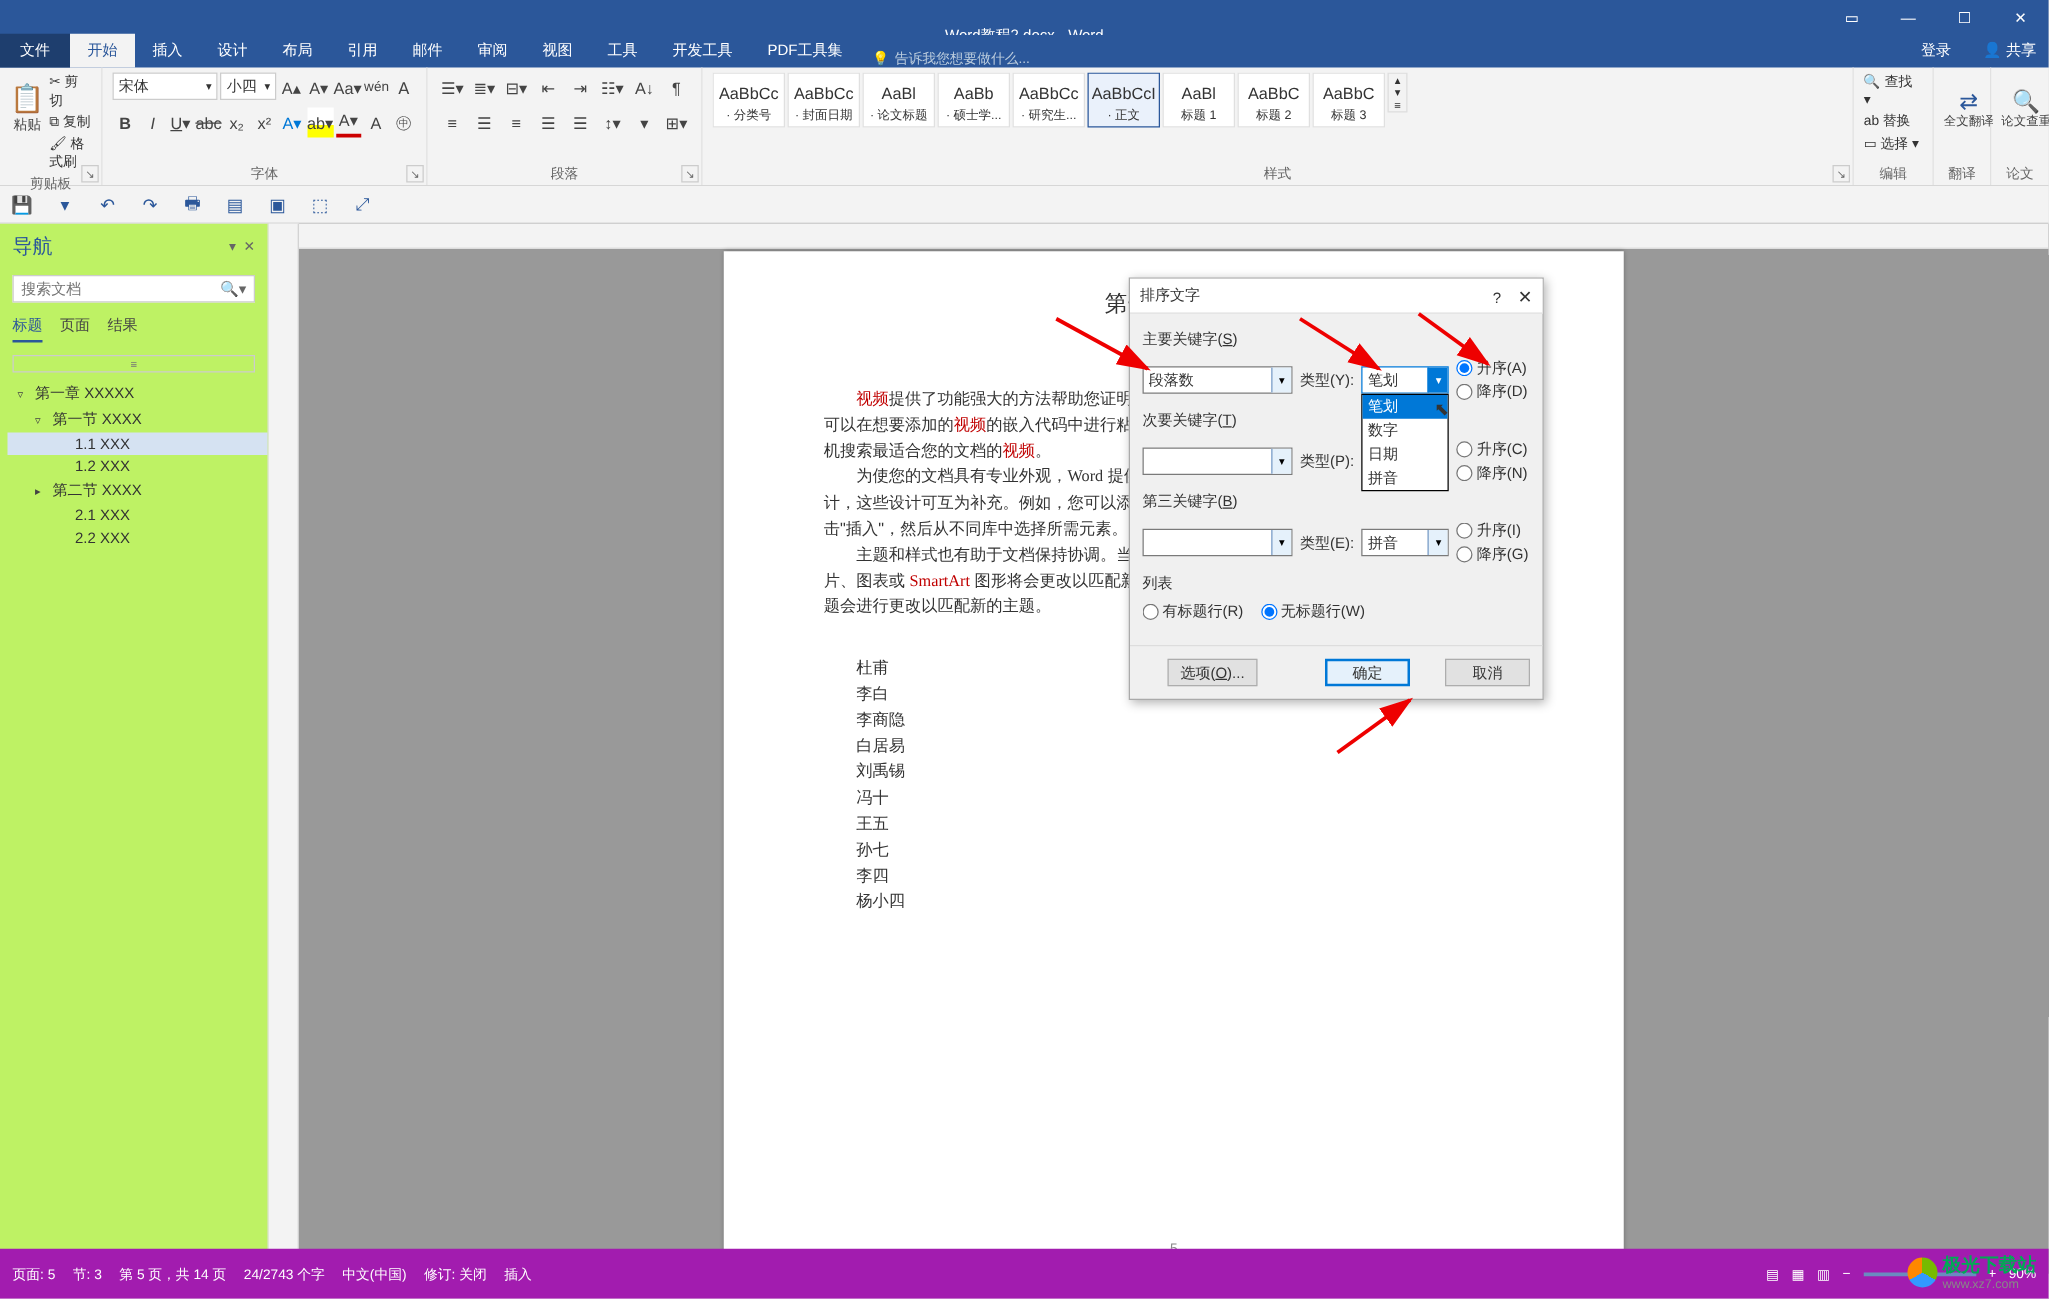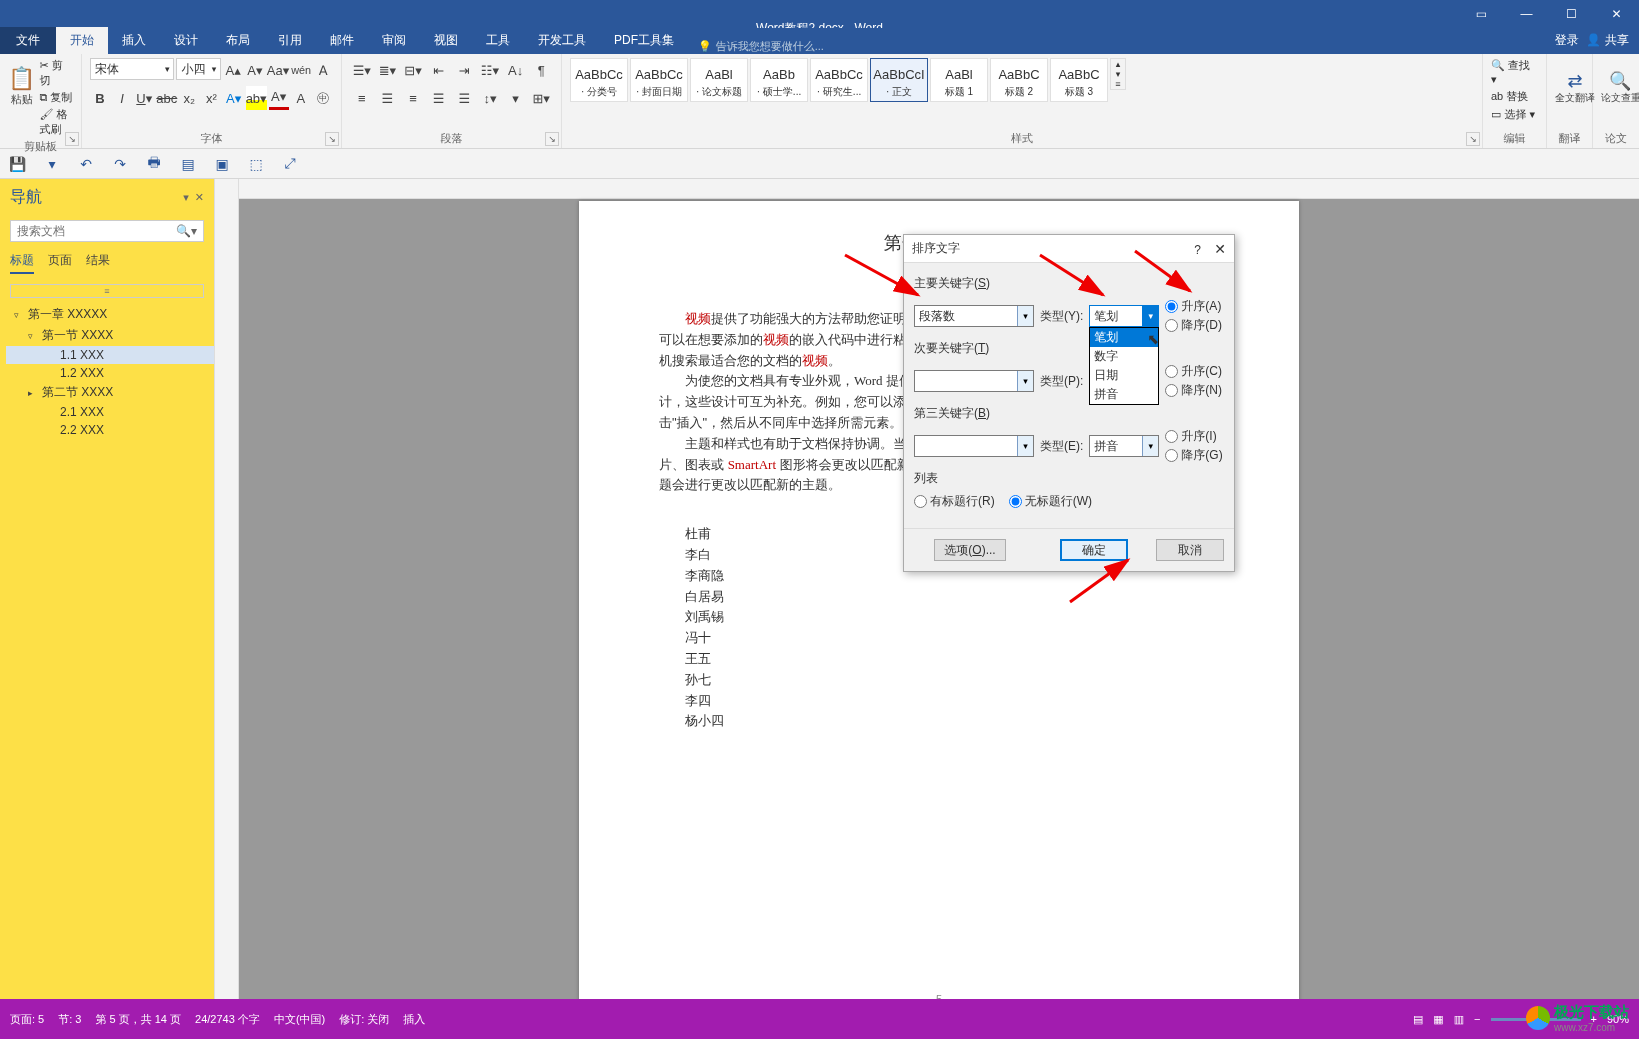--- a/index.html
+++ b/index.html
@@ -8,39 +8,39 @@
 .titlebar { height: 28px; background: #2b579a; color: #fff; display: flex; align-items: center; justify-content: center; position: relative; }
 .titlebar .title { font-size: 12px; margin-top: 28px; }
 .titlebar .winctrls { position: absolute; right: 0; top: 0; display: flex; }
 .titlebar .winctrls div { width: 45px; height: 28px; display: flex; align-items: center; justify-content: center; color: #fff; font-size: 12px; }
 
 .ribbon-tabs { height: 26px; background: #2b579a; display: flex; align-items: flex-end; color: #fff; font-size: 12px; position: relative; }
 .ribbon-tabs .tab { padding: 5px 14px; cursor: pointer; }
 .ribbon-tabs .tab.active { background: #f3f3f3; color: #2b579a; }
 .ribbon-tabs .file { background: #1e3e6e; padding: 5px 16px; }
 .ribbon-tabs .tellme { color: #bcd; font-size: 11px; display: flex; align-items: center; gap: 4px; margin-left: 10px; }
-.ribbon-tabs .right { position: absolute; right: 10px; top: 4px; display: flex; gap: 8px; color: #fff; font-size: 12px; }
+.ribbon-tabs .right { position: absolute; right: 10px; top: 4px; display: flex; gap: 26px; color: #fff; font-size: 12px; }
 
 .ribbon-content { height: 95px; background: #f3f3f3; border-bottom: 1px solid #d6d6d6; display: flex; }
 .rgroup { border-right: 1px solid #e1e1e1; padding: 4px 8px 2px 8px; display: flex; flex-direction: column; justify-content: space-between; position: relative; }
 .rgroup .label { text-align: center; font-size: 11px; color: #666; padding-top: 2px; }
 .rgroup .dlg-launcher { position: absolute; right: 2px; bottom: 2px; width: 14px; height: 14px; border: 1px solid #ccc; font-size: 9px; display: flex; align-items: center; justify-content: center; color: #666; }
 .rgroup .body { display: flex; gap: 4px; align-items: flex-start; flex: 1; }
 .icon-btn { width: 24px; height: 24px; display: flex; align-items: center; justify-content: center; color: #444; font-size: 13px; }
 .icon-btn.lg { width: 40px; height: 56px; flex-direction: column; font-size: 11px; }
 .dropdown-fld { height: 22px; border: 1px solid #ccc; background: #fff; display: flex; align-items: center; padding: 0 4px; font-size: 12px; }
 .style-item { width: 58px; height: 44px; border: 1px solid #e0e0e0; background: #fff; display: flex; flex-direction: column; align-items: center; justify-content: space-between; padding: 2px; font-size: 10px; }
 .style-item.sel { border: 1px solid #2b579a; background: #eaf1fb; }
 .style-item .preview { font-size: 13px; color: #333; padding-top: 6px; }
 
 .qat { height: 30px; background: #f3f3f3; border-bottom: 1px solid #d6d6d6; display: flex; align-items: center; padding: 0 8px; gap: 14px; }
 .qat .qbtn { width: 20px; height: 20px; color: #2b579a; font-size: 14px; display:flex; align-items:center; justify-content:center;}
 
 .main { display: flex; height: 840px; }
-.navpane { width: 215px; background: #fde047; border-right: 1px solid #ddd; display: flex; flex-direction: column; }
+.navpane { width: 215px; background: #bef264; border-right: 1px solid #ddd; display: flex; flex-direction: column; }
 .navpane .nphead { padding: 8px 10px; display: flex; justify-content: space-between; align-items: center; color: #2b579a; font-size: 16px; }
 .navpane .search { margin: 4px 10px; height: 22px; border: 1px solid #ccc; background: #fff; display: flex; align-items: center; padding: 0 6px; }
 .navpane .search input { border: none; outline: none; flex: 1; font-size: 12px; }
 .navpane .ntabs { display: flex; gap: 14px; padding: 6px 10px; font-size: 12px; }
 .navpane .ntabs .nt { color: #444; padding-bottom: 3px; }
 .navpane .ntabs .nt.active { color: #2b579a; border-bottom: 2px solid #2b579a; }
 .navpane .scrollhdr { margin: 4px 10px; height: 14px; border: 1px solid #ccc; display:flex; align-items:center; justify-content:center; font-size:9px; color:#777; }
 .navpane .tree { padding: 2px 0 0 6px; font-size: 12px; }
 .navpane .tree .node { padding: 2px 4px 2px 14px; display:flex; align-items:center; gap:4px; }
 .navpane .tree .node.sel { background: #d5e2f2; }
@@ -55,21 +55,21 @@
 .page { width: 720px; min-height: 800px; background: #fff; margin-top: 22px; box-shadow: 0 0 4px rgba(0,0,0,.3); padding: 30px 80px 40px 80px; position: relative; }
 .page .h1 { text-align: center; font-family: SimSun, serif; font-size: 18px; margin-bottom: 18px; }
 .page .h2 { text-align: center; font-family: "Times New Roman", serif; font-size: 16px; font-weight: bold; margin-bottom: 18px; }
 .page p { font-family: SimSun, serif; font-size: 13px; line-height: 1.6; text-indent: 2em; }
 .page p .red { color: #c00000; }
 .page p .en { font-family: "Times New Roman", serif; }
 .page .names { margin-top: 28px; font-family: SimSun, serif; font-size: 13px; line-height: 1.6; }
 .page .names div { text-indent: 2em; }
 .page .pnum { position:absolute; bottom:14px; left:0; right:0; text-align:center; color:#888; font-size:11px; }
 
-.dialog { position: absolute; top: 234px; left: 903px; width: 332px; background: #f0f0f0; border: 1px solid #aaa; box-shadow: 2px 2px 8px rgba(0,0,0,.3); z-index: 100; font-size: 12px; }
+.dialog { position: absolute; top: 222px; left: 903px; width: 332px; background: #f0f0f0; border: 1px solid #aaa; box-shadow: 2px 2px 8px rgba(0,0,0,.3); z-index: 100; font-size: 12px; }
 .dialog .dlghead { height: 28px; display:flex; align-items:center; justify-content:space-between; padding: 0 8px; background: #fff; border-bottom: 1px solid #ddd;}
 .dialog .dlghead .dclose { font-size: 14px; width:24px; text-align:center; }
 .dialog .dlgbody { padding: 10px 10px 12px 10px; }
 .dialog .section-lbl { margin: 2px 0 6px 0; }
 .dialog .section-lbl .ul { text-decoration: underline; }
 .dialog .row { display:flex; align-items:center; gap:6px; margin-bottom: 6px; }
 .dialog .combo { height: 22px; border: 1px solid #7a7a7a; background: #fff; display:flex; align-items:center; justify-content:space-between; padding: 0 4px; }
 .dialog .combo.open { border: 1px solid #0078d7; }
 .dialog .combo .arrow { background: #e5f1fb; border-left:1px solid #7a9cc6; width:16px; height:100%; display:flex; align-items:center; justify-content:center; font-size:9px; color:#000; margin-right:-4px;}
 .dialog .combo .arrow.open { background:#0078d7; color:#fff; border-color:#0078d7; }

